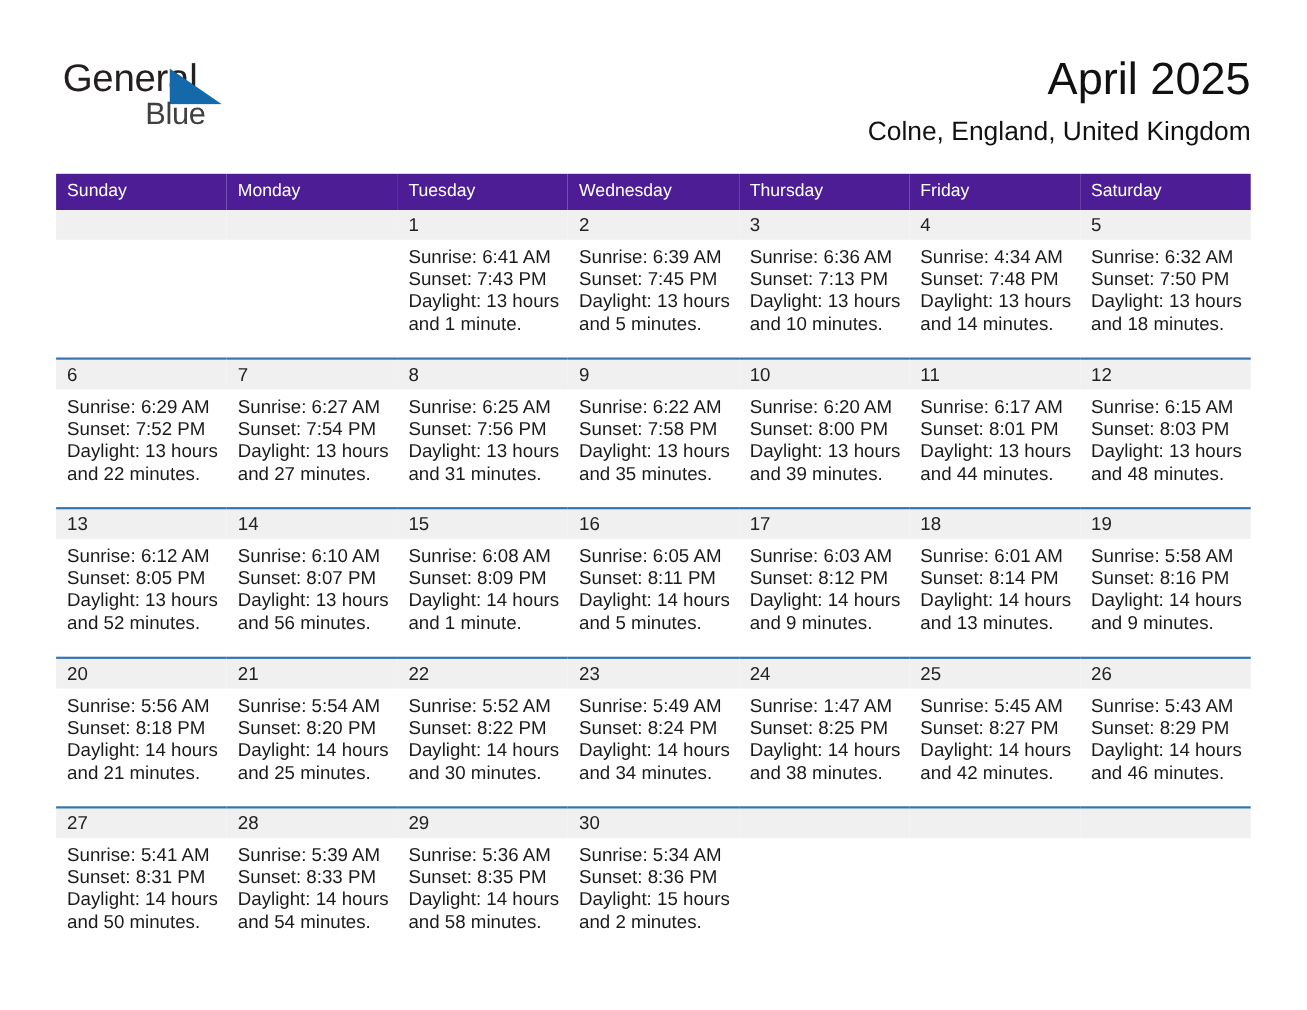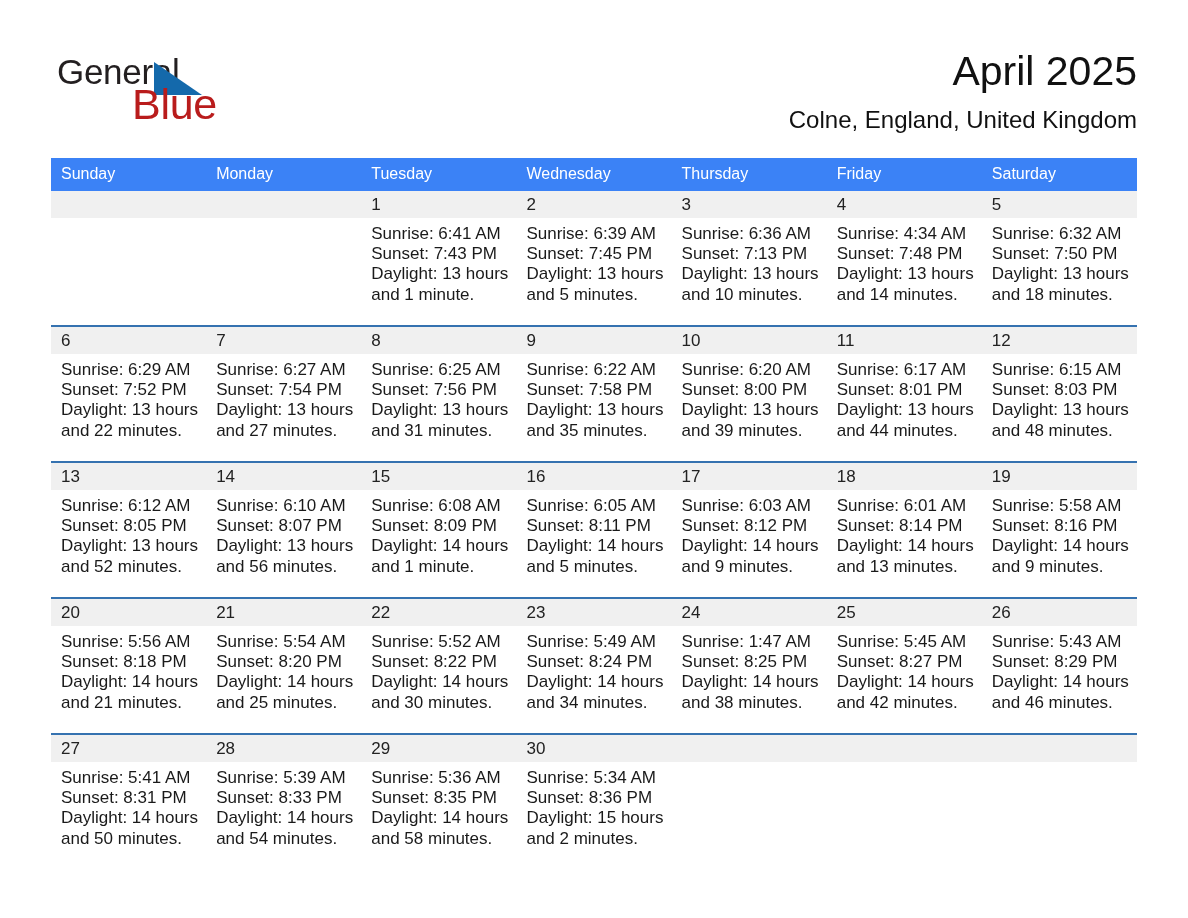--- a/index.html
+++ b/index.html
@@ -39,22 +39,22 @@
     font-size: 35px;
     color: #231f20;
     letter-spacing: -0.3px;
     line-height: 40px;
     white-space: nowrap;
   }
   .logo-blue {
     position: absolute;
     left: 75px;
     top: 32px;
-    font-size: 43px;
-    color: #b91c1c;
+    font-size: 28px;
+    color: #404040;
     letter-spacing: -0.3px;
     line-height: 40px;
     white-space: nowrap;
   }
   .logo-triangle {
     position: absolute;
     left: 97px;
     top: 10px;
     width: 48px;
     height: 33px;
@@ -87,21 +87,21 @@
     position: absolute;
     left: 51px;
     top: 158px;
     width: 1086px;
     border-collapse: collapse;
     table-layout: fixed;
   }
   .calendar col { width: 155.14px; }
 
   thead th {
-    background: #3b82f6;
+    background: #4c1d95;
     color: #ffffff;
     font-size: 16px;
     font-weight: normal;
     text-align: left;
     padding: 7px 0 8px 10px;
     height: 32px;
     vertical-align: middle;
   }
 
   tbody tr.week-row > td {

